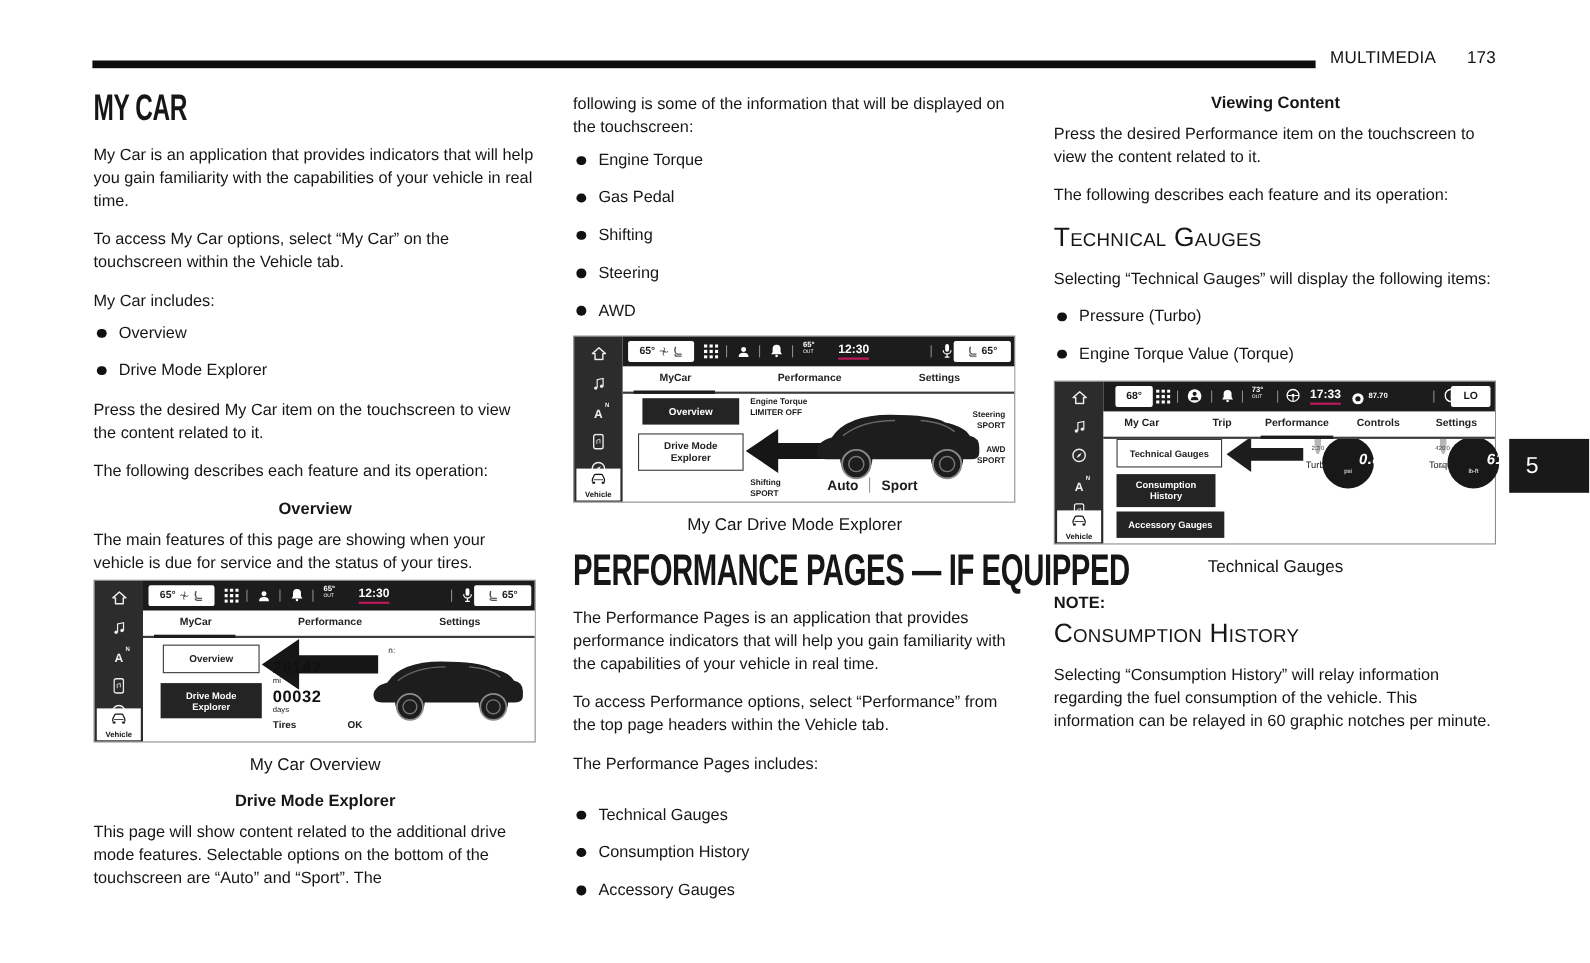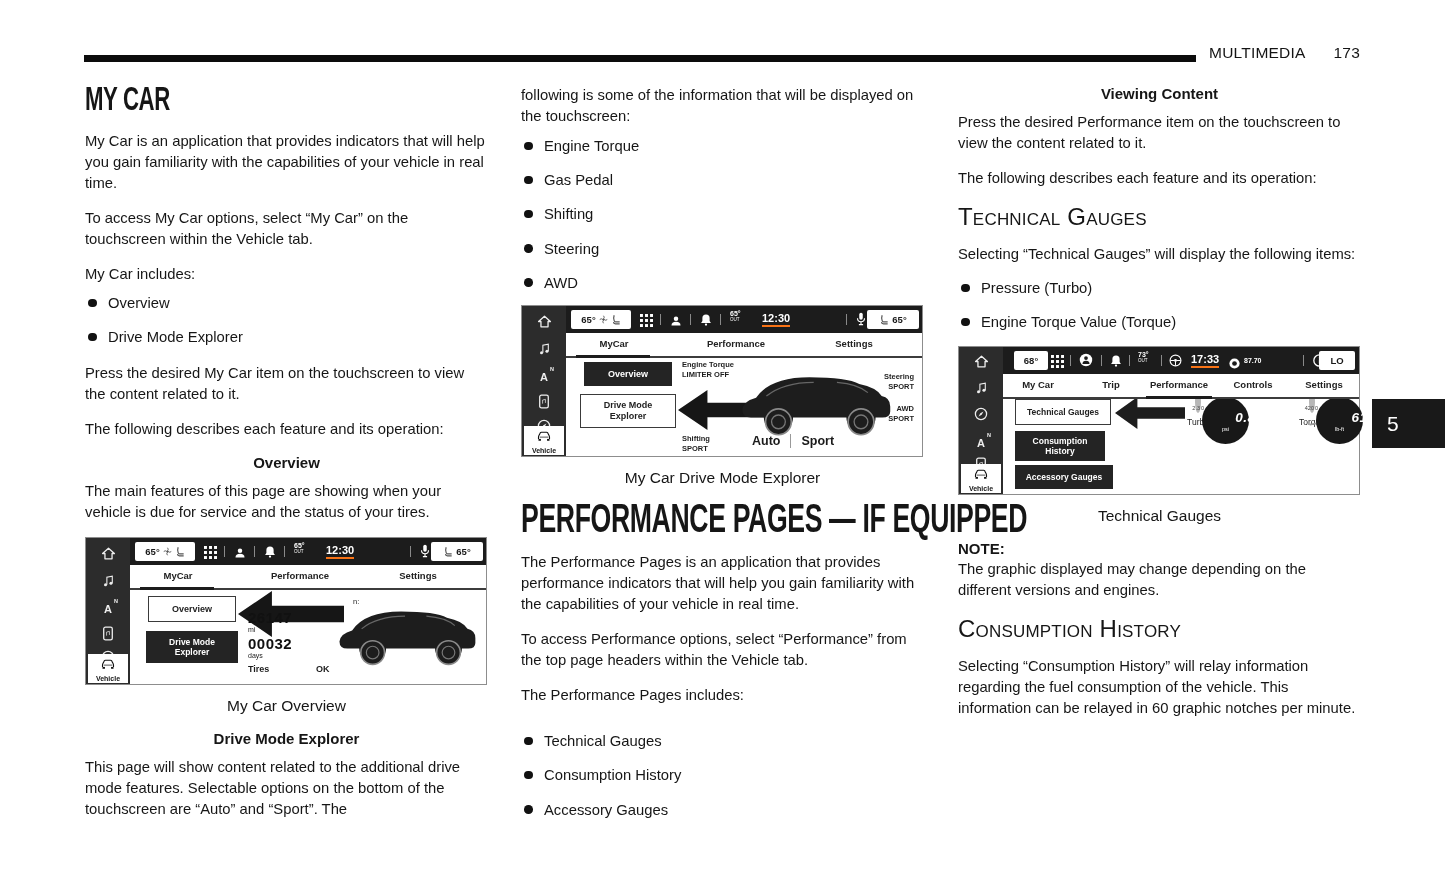--- a/index.html
+++ b/index.html
@@ -37,21 +37,21 @@
   .sb .veh{position:absolute;left:2px;right:2px;bottom:1px;background:#fff;color:#111;text-align:center;padding:2px 0 1px;}
   .sb .veh .vlbl{display:block;font-size:7px;font-weight:700;margin-top:1px;}
   .tb{position:absolute;left:44px;right:0;top:0;height:27px;background:#1c1c1c;z-index:2;}
   .tb .chip{position:absolute;top:4px;height:19px;background:#fff;border-radius:2px;color:#1a1a1a;
             display:flex;align-items:center;justify-content:center;gap:3px;font-size:9.5px;font-weight:700;box-sizing:border-box;}
   .tb .titem{position:absolute;color:#fff;}
   .tb .vsep{position:absolute;top:8px;width:1px;height:11px;background:#8a8a8a;}
   .tb .stack{position:absolute;top:4px;text-align:left;color:#fff;line-height:1;}
   .tb .stack .a{font-size:7px;font-weight:700;display:block;}
   .tb .stack .b{font-size:4.5px;display:block;margin-top:1px;}
-  .tb .time{position:absolute;top:6px;font-size:11px;font-weight:700;color:#fff;border-bottom:2px solid #f97316;padding-bottom:1px;}
+  .tb .time{position:absolute;top:6px;font-size:11px;font-weight:700;color:#fff;border-bottom:2px solid #be185d;padding-bottom:1px;}
   .tb .freq{position:absolute;font-size:7px;font-weight:700;color:#fff;}
   .tabs{position:absolute;left:44px;right:0;top:27px;height:23px;background:#fff;border-bottom:2px solid #3c3c3c;z-index:1;}
   .tabs .tab{position:absolute;top:5px;transform:translateX(-50%);font-size:9.5px;font-weight:700;color:#222;white-space:nowrap;}
   .tabs .tabline{position:absolute;bottom:-2px;height:3px;background:#1c1c1c;}
   .content{position:absolute;left:44px;right:0;top:50px;bottom:0;}
   .btn-outline{position:absolute;border:1.5px solid #3a3a3a;background:#fff;color:#222;font-weight:700;
                display:flex;align-items:center;justify-content:center;text-align:center;box-sizing:border-box;line-height:1.2;}
   .btn-dark{position:absolute;background:#242424;color:#fff;font-weight:700;
             display:flex;align-items:center;justify-content:center;text-align:center;box-sizing:border-box;line-height:1.2;}
   .arrow{position:absolute;}
@@ -91,21 +91,21 @@
     <p class="body">My Car is an application that provides indicators that will help you gain familiarity with the capabilities of your vehicle in real time.</p>
     <p class="body">To access My Car options, select “My Car” on the touchscreen within the Vehicle tab.</p>
     <p class="body" style="margin-bottom:9px">My Car includes:</p>
     <ul class="bullets">
       <li>Overview</li>
       <li>Drive Mode Explorer</li>
     </ul>
     <p class="body">Press the desired My Car item on the touchscreen to view the content related to it.</p>
     <p class="body">The following describes each feature and its operation:</p>
     <h3 class="sub">Overview</h3>
-    <p class="body" style="margin-bottom:14px">The main features of this page are showing when your vehicle is due for service and the status of your tires.</p>
+    <p class="body" style="margin-bottom:4px">The main features of this page are showing when your vehicle is due for service and the status of your tires.</p>
 
     <div class="figure">
       <div class="shot" style="height:148px">
         <div class="sb">
           <span class="ic" style="top:9px"><svg width="15" height="13" viewBox="0 0 24 22">
                 <path d="M12 2 22 11 h-4 v9 H6 v-9 H2 Z" fill="none" stroke="#eee" stroke-width="2.2" stroke-linejoin="round"></path>
               </svg></span>
           <span class="ic" style="top:36px"><svg width="13" height="14" viewBox="0 0 24 24">
                 <path d="M9 19 V5 l10-2 v13" fill="none" stroke="#eee" stroke-width="2"></path>
                 <circle cx="6.5" cy="19" r="2.8" fill="#eee"></circle>
@@ -509,18 +509,17 @@
               <span class="gmax">420</span>
             </span>
             <div class="glbl">Torque</div>
           </span>
         </div>
       </div>
     </div>
     <div class="caption">Technical Gauges</div>
 
     <h3 class="note">NOTE:</h3>
-    <p class="body">The graphic displayed may change depending on the different versions and engines.</p>
     <h2 class="smallcaps">Consumption History</h2>
     <p class="body">Selecting “Consumption History” will relay information regarding the fuel consumption of the vehicle. This information can be relayed in 60 graphic notches per minute.</p>
   </div>
 
 </div>
 
 </body></html>

